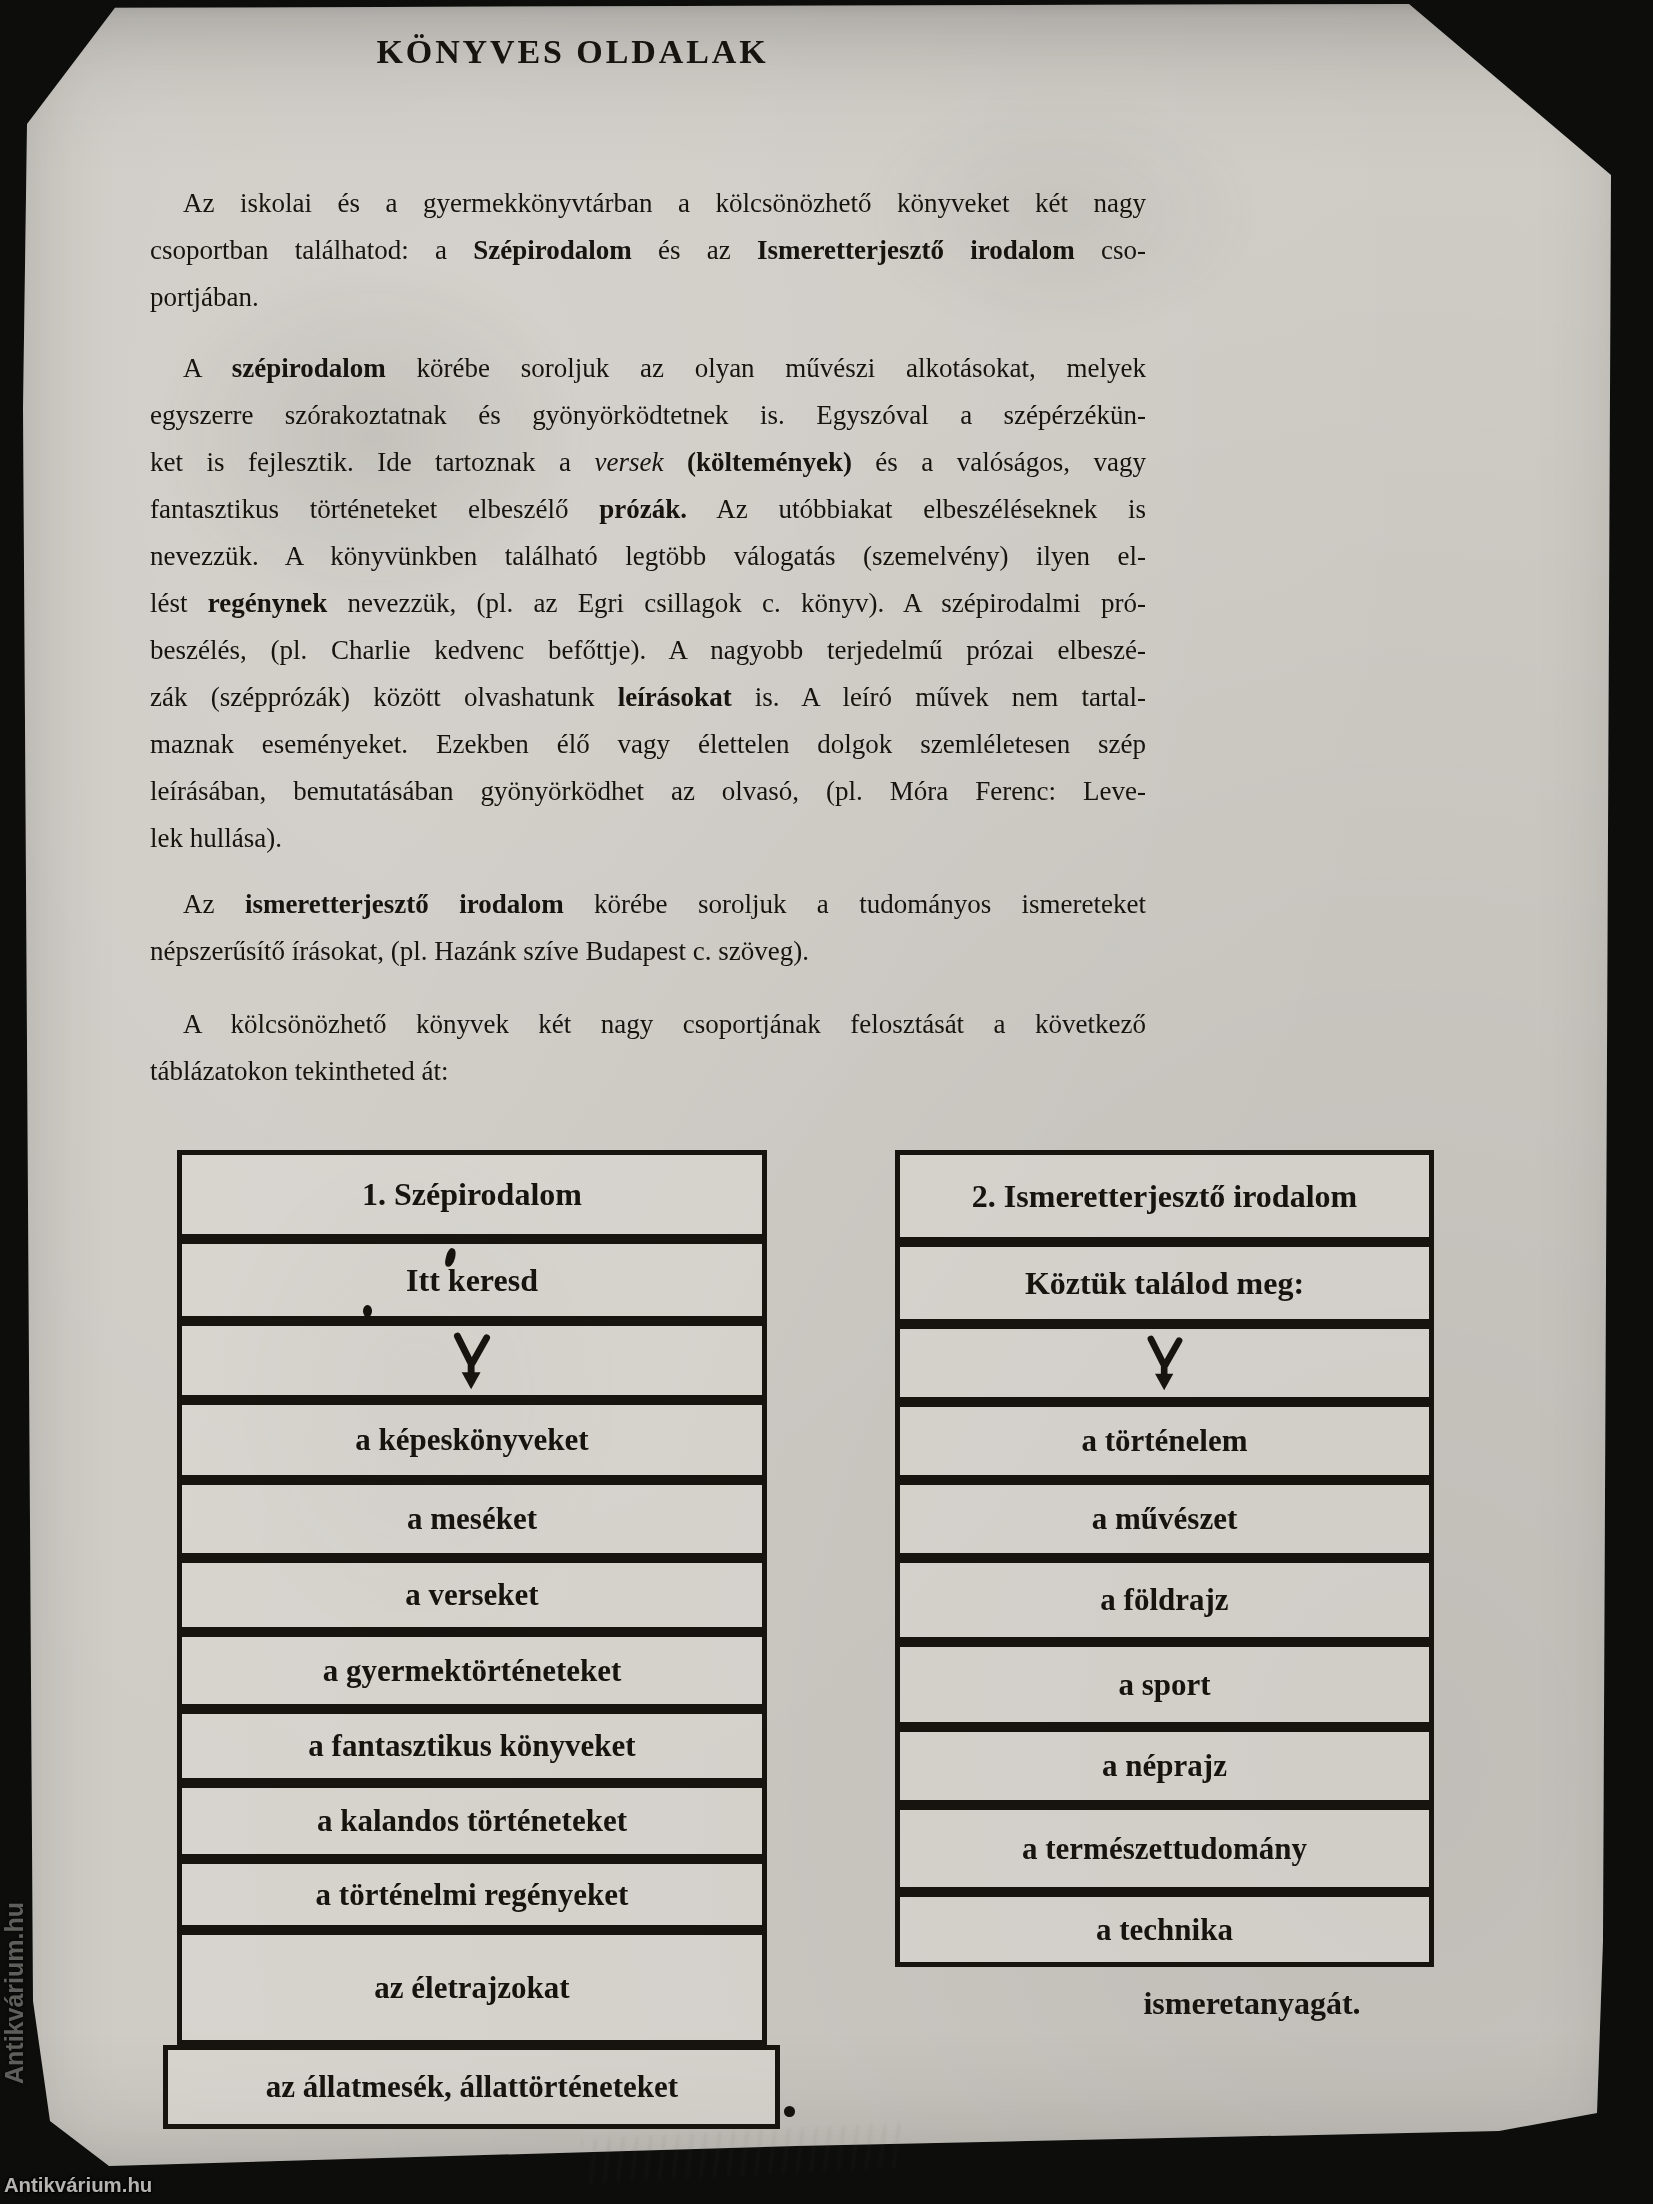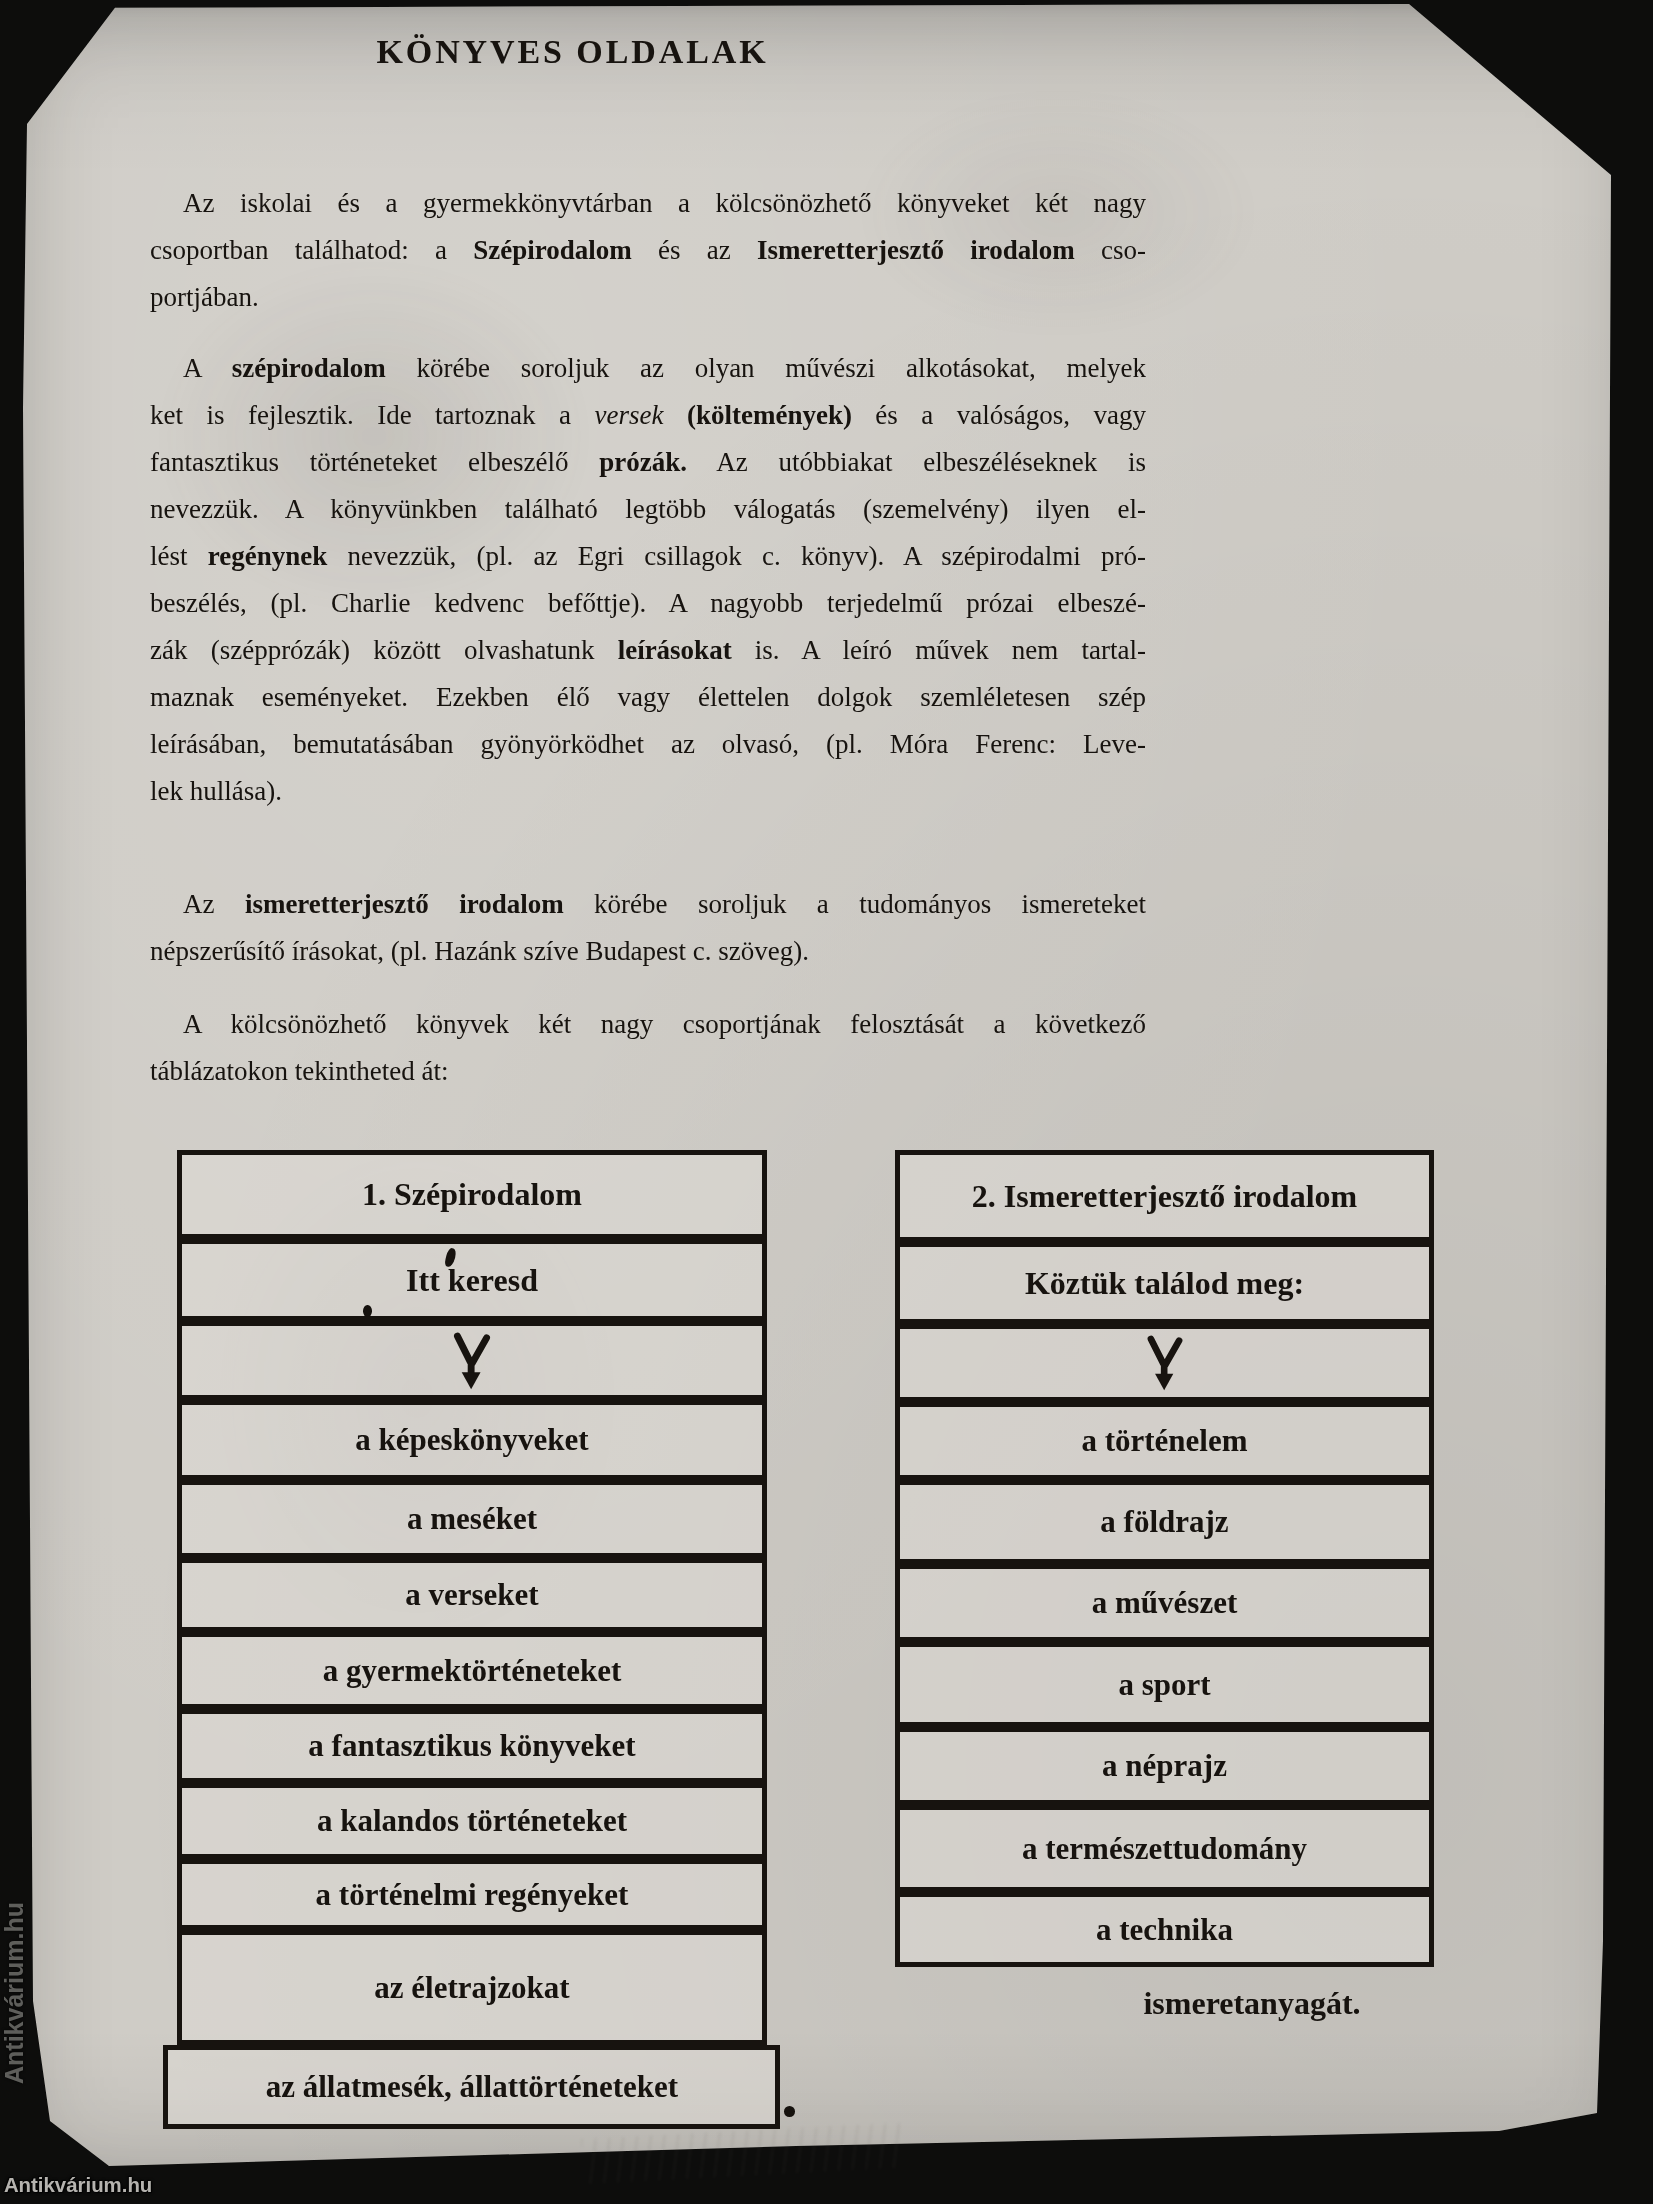--- a/index.html
+++ b/index.html
@@ -77,20 +77,21 @@
   <div id="title">KÖNYVES OLDALAK</div>
 
   <div class="para" id="p1">
     <div class="ln first"><span>Az iskolai és a gyermekkönyvtárban a kölcsönözhető könyveket két nagy</span></div>
     <div class="ln"><span>csoportban találhatod: a </span><span class="b">Szépirodalom</span><span> és az </span><span class="b">Ismeretterjesztő irodalom</span><span> cso-</span></div>
     <div class="ln last"><span>portjában.</span></div>
   </div>
 
   <div class="para" id="p2">
     <div class="ln first"><span>A </span><span class="b">szépirodalom</span><span> körébe soroljuk az olyan művészi alkotásokat, melyek</span></div>
+    <div class="ln"><span>egyszerre szórakoztatnak és gyönyörködtetnek is. Egyszóval a szépérzékün-</span></div>
     <div class="ln"><span>ket is fejlesztik. Ide tartoznak a </span><span class="i">versek</span><span> </span><span class="b">(költemények)</span><span> és a valóságos, vagy</span></div>
     <div class="ln"><span>fantasztikus történeteket elbeszélő </span><span class="b">prózák.</span><span> Az utóbbiakat elbeszéléseknek is</span></div>
     <div class="ln"><span>nevezzük. A könyvünkben található legtöbb válogatás (szemelvény) ilyen el-</span></div>
     <div class="ln"><span>lést </span><span class="b">regénynek</span><span> nevezzük, (pl. az Egri csillagok c. könyv). A szépirodalmi pró-</span></div>
     <div class="ln"><span>beszélés, (pl. Charlie kedvenc befőttje). A nagyobb terjedelmű prózai elbeszé-</span></div>
     <div class="ln"><span>zák (szépprózák) között olvashatunk </span><span class="b">leírásokat</span><span> is. A leíró művek nem tartal-</span></div>
     <div class="ln"><span>maznak eseményeket. Ezekben élő vagy élettelen dolgok szemléletesen szép</span></div>
     <div class="ln"><span>leírásában, bemutatásában gyönyörködhet az olvasó, (pl. Móra Ferenc: Leve-</span></div>
     <div class="ln last"><span>lek hullása).</span></div>
   </div>
@@ -159,25 +160,25 @@
       </div>
     <div class="trow arrowcell" style="height:78px">
       <svg class="arrow-svg" width="52" height="58" viewBox="0 0 60 70">
         <path d="M13 6 L28 36 M47 8 L30 38 M29 36 L29 52" stroke="#17130f" stroke-width="8" stroke-linecap="round" fill="none"></path>
         <polygon points="18,48 29,68 40,48" fill="#17130f"></polygon>
       </svg>
     </div>
     <div class="trow" style="height:78px">
         <span>a történelem</span>
       </div>
+    <div class="trow" style="height:78px">
+        <span>a művészet</span>
+      </div>
     <div class="trow" style="height:84px">
         <span>a földrajz</span>
-      </div>
-    <div class="trow" style="height:78px">
-        <span>a művészet</span>
       </div>
     <div class="trow" style="height:85px">
         <span>a sport</span>
       </div>
     <div class="trow" style="height:78px">
         <span>a néprajz</span>
       </div>
     <div class="trow" style="height:87px">
         <span>a természettudomány</span>
       </div>

